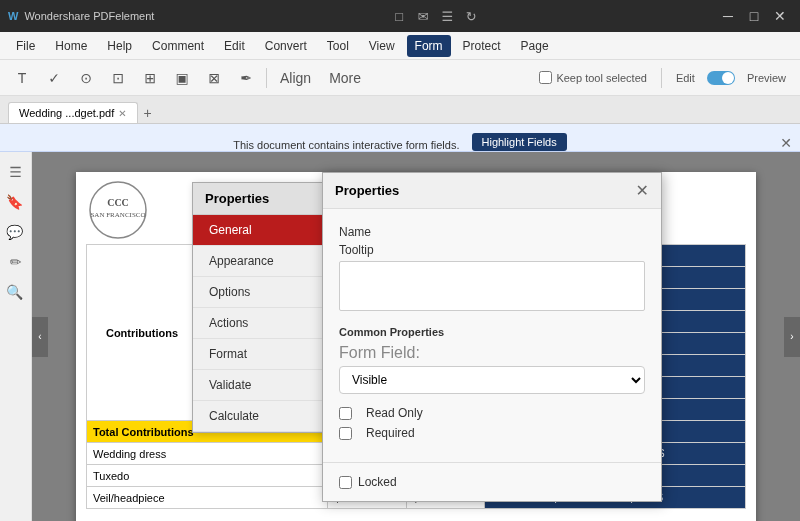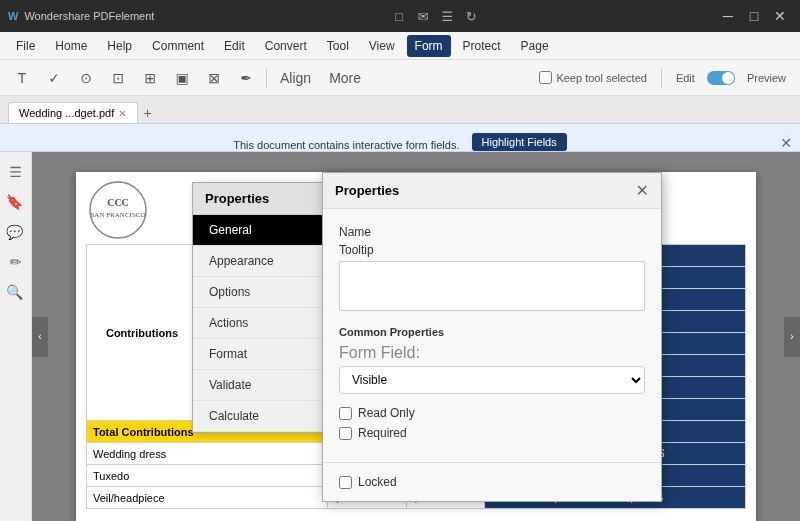--- a/index.html
+++ b/index.html
@@ -217,21 +217,21 @@
     }
     .properties-nav { display: flex; flex-direction: column; }
     .prop-nav-item {
       padding: 8px 16px;
       cursor: pointer;
       font-size: 12px;
       color: #333;
       border-bottom: 1px solid #e0e0e0;
     }
     .prop-nav-item.active {
-      background: #000000;
+      background: #b91c1c;
       color: white;
     }
 
     .properties-dialog {
       position: absolute;
       left: 290px;
       top: 20px;
       width: 340px;
       background: #f8f8f8;
       border: 1px solid #aaa;
@@ -280,21 +280,21 @@
     .form-select {
       width: 100%;
       padding: 5px 8px;
       border: 1px solid #ccc;
       border-radius: 4px;
       font-size: 12px;
       background: white;
       margin-bottom: 12px;
       appearance: auto;
     }
-    .checkbox-row { display: flex; align-items: center; gap: 6px; margin-bottom: 6px; }
+    .checkbox-row { display: flex; align-items: center; gap: 14px; margin-bottom: 6px; }
     .checkbox-row input { cursor: pointer; }
     .checkbox-row label { font-size: 12px; color: #333; cursor: pointer; }
     .locked-row { display: flex; align-items: center; gap: 6px; padding: 12px 16px; border-top: 1px solid #ddd; }
     .locked-row label { font-size: 12px; color: #333; }
   </style>
 </head>
 <body>
 
 <div class="title-bar">
   <div class="title-bar-left">

